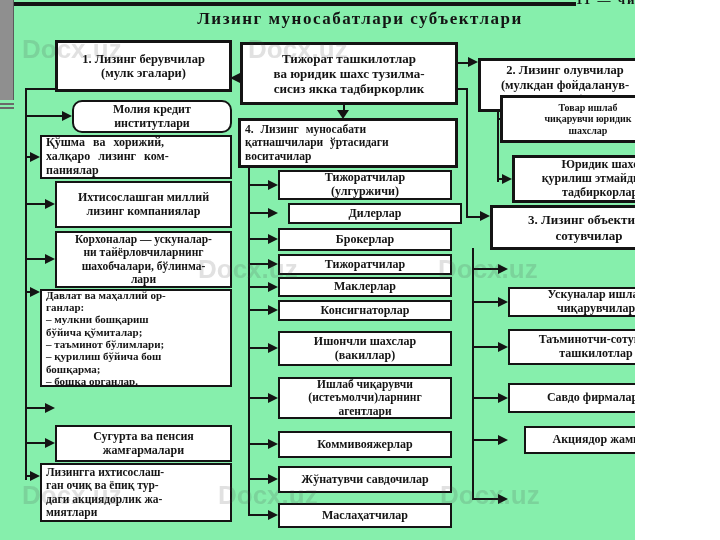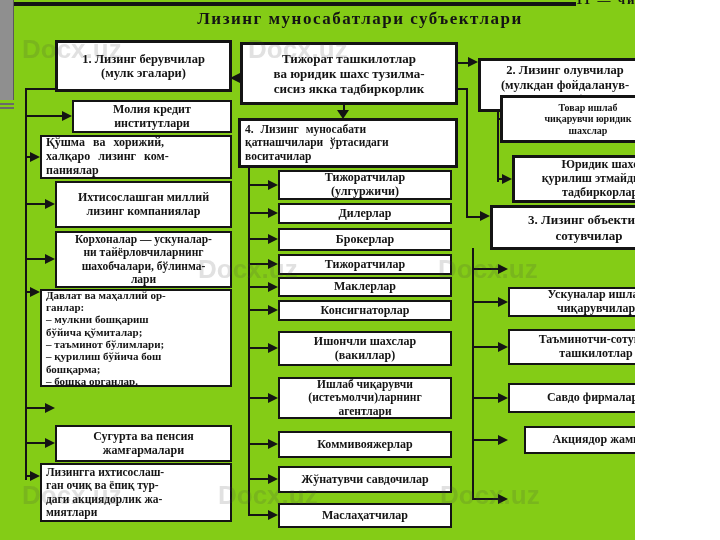--- a/index.html
+++ b/index.html
@@ -1,18 +1,18 @@
 <!DOCTYPE html>
 <html><head>
 <meta charset="utf-8">
 <style>
   html,body{margin:0;padding:0;}
   .stage{
     position:relative;width:635px;height:540px;overflow:hidden;
-    background:#84cc16;color:#141414;
+    background:#86efac;color:#141414;
     font-family:"Liberation Serif","DejaVu Serif",serif;
   }
   
   .box{
     position:absolute;box-sizing:border-box;background:#fff;
     border:2px solid #141414;display:flex;align-items:center;justify-content:center;
     text-align:center;font-weight:bold;white-space:pre-line;
     font-size:12px;line-height:1.16;padding:2px 4px;z-index:2;
   }
   .thick{border-width:3px;}
@@ -67,21 +67,21 @@
   <span class="wm" style="left:198px;top:254px;">Docx.uz</span>
   <span class="wm" style="left:438px;top:254px;">Docx.uz</span>
   <span class="wm" style="left:652px;top:254px;">Docx.uz</span>
   <span class="wm" style="left:22px;top:480px;">Docx.uz</span>
   <span class="wm" style="left:218px;top:480px;">Docx.uz</span>
   <span class="wm" style="left:440px;top:480px;">Docx.uz</span>
   <span class="wm" style="left:652px;top:480px;">Docx.uz</span>
 
   <div class="box thick" style="left:55px;top:40px;width:177px;height:52px;font-size:12.5px;">1. Лизинг берувчилар
 (мулк эгалари)</div>
-  <div class="box" style="left:72px;top:100px;width:160px;height:33px;">Молия кредит
+  <div class="box" style="left:72px;top:100px;width:160px;height:33px;border-radius:10px;">Молия кредит
 институтлари</div>
   <div class="box la" style="left:40px;top:135px;width:192px;height:44px;word-spacing:5px;">Қўшма ва хорижий,
 халқаро лизинг ком-
 паниялар</div>
   <div class="box" style="left:55px;top:181px;width:177px;height:47px;">Ихтисослашган миллий
 лизинг компаниялар</div>
   <div class="box" style="left:55px;top:231px;width:177px;height:57px;font-size:11.5px;">Корхоналар — ускуналар-
 ни тайёрловчиларнинг
 шахобчалари, бўлинма-
 лари</div>
@@ -127,21 +127,21 @@
   <div class="ad" style="left:337px;top:110px;"></div>
 
   <div class="box thick la" style="left:238px;top:118px;width:220px;height:50px;font-size:11.5px;word-spacing:4px;">4.  Лизинг  муносабати
 қатнашчилари  ўртасидаги
 воситачилар</div>
 
   <div class="vl" style="left:248px;top:168px;height:348px;"></div>
 
   <div class="box" style="left:278px;top:170px;width:174px;height:30px;">Тижоратчилар
 (улгуржичи)</div>
-  <div class="box" style="left:278px;top:203px;width:174px;height:21px;">Дилерлар</div>
+  <div class="box" style="left:288px;top:203px;width:174px;height:21px;">Дилерлар</div>
   <div class="box" style="left:278px;top:228px;width:174px;height:23px;">Брокерлар</div>
   <div class="box" style="left:278px;top:254px;width:174px;height:21px;">Тижоратчилар</div>
   <div class="box" style="left:278px;top:277px;width:174px;height:20px;">Маклерлар</div>
   <div class="box" style="left:278px;top:300px;width:174px;height:21px;">Консигнаторлар</div>
   <div class="box" style="left:278px;top:331px;width:174px;height:35px;">Ишончли шахслар
 (вакиллар)</div>
   <div class="box" style="left:278px;top:377px;width:174px;height:42px;font-size:11.5px;">Ишлаб чиқарувчи
 (истеъмолчи)ларнинг
 агентлари</div>
   <div class="box" style="left:278px;top:431px;width:174px;height:27px;">Коммивояжерлар</div>

